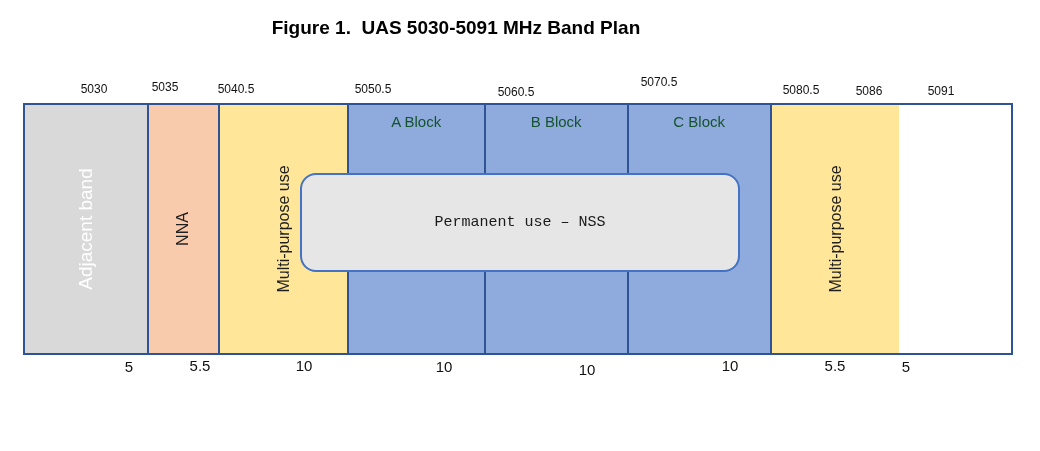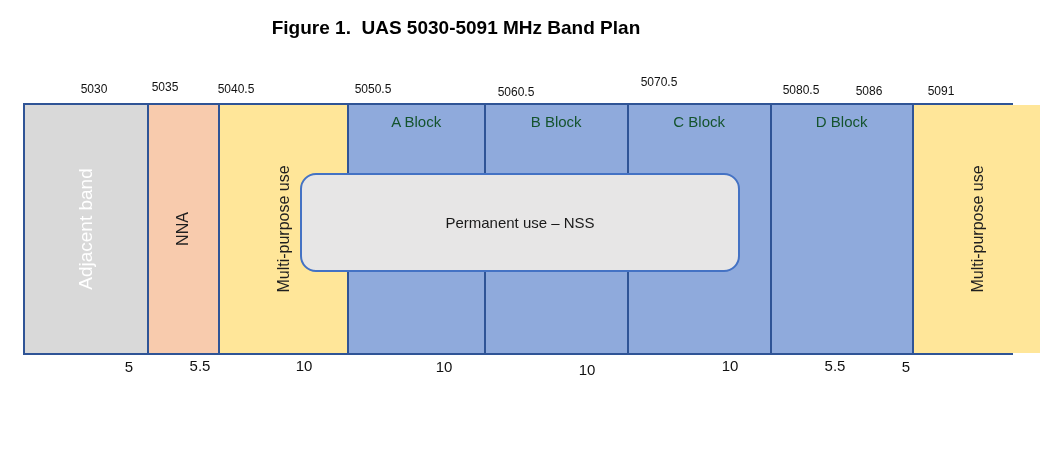--- a/index.html
+++ b/index.html
@@ -88,20 +88,21 @@
     width:440px;height:99px;
     background:#E7E6E6;
     border:2px solid #4472C4;
     border-radius:16px;
     box-sizing:border-box;
     display:flex;
     flex-direction:column;
     align-items:center;
     justify-content:center;
     z-index:5;
+    font-family:Liberation Mono, monospace;
   }
   .overlay div{
     font-size:15px;
     line-height:22px;
     color:#1a1a1a;
     text-align:center;
     white-space:nowrap;
   }
 </style>
 </head>
@@ -133,23 +134,20 @@
     </div>
     <div class="seg seg-blue w-a">
       <span class="hlabel">A Block</span>
     </div>
     <div class="seg seg-blue w-b">
       <span class="hlabel">B Block</span>
     </div>
     <div class="seg seg-blue w-c">
       <span class="hlabel">C Block</span>
     </div>
-    <div class="seg seg-blue w-d">
-      <span class="hlabel">D Block</span>
-    </div>
     <div class="seg seg-yellow w-mpu-r">
       <span class="vlabel">Multi-purpose use</span>
     </div>
 
   </div>
 
   <div class="overlay">
     <div>Permanent use – NSS</div>
   </div>
 

